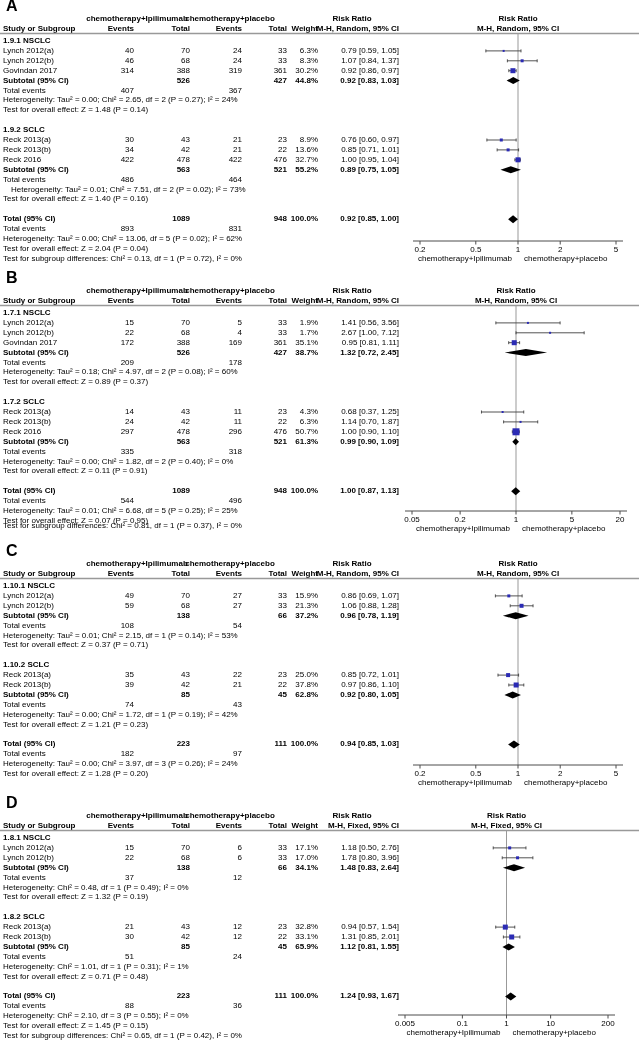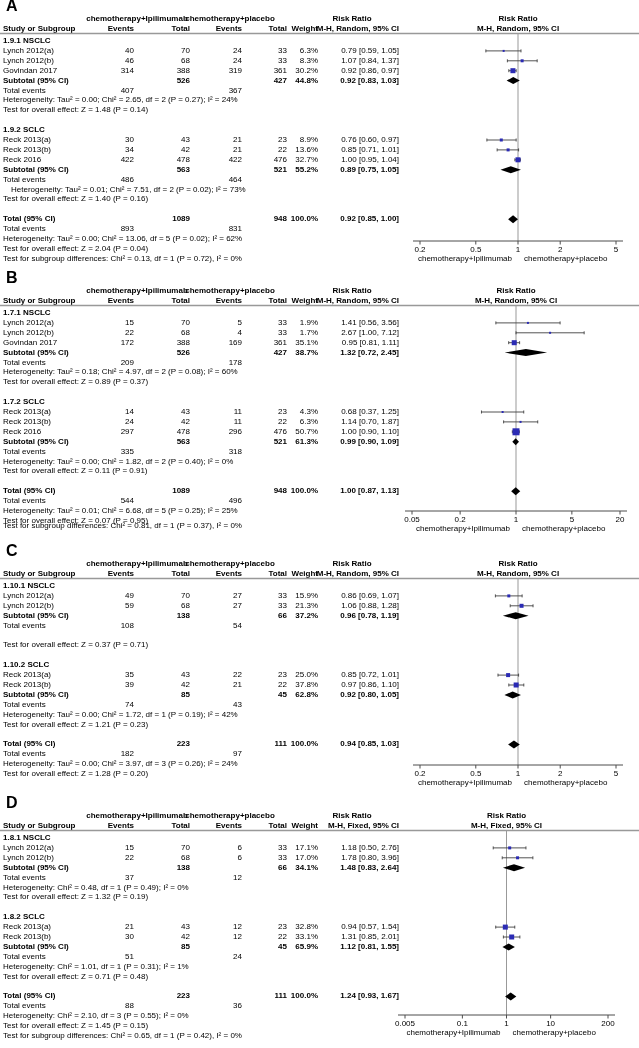--- a/index.html
+++ b/index.html
@@ -415,20 +415,23 @@
         <span class="c-t1">138</span>
         <span class="c-t2">66</span>
         <span class="c-w">37.2%</span>
         <span class="c-ci">0.96 [0.78, 1.19]</span>
       </div>
       <div class="row" style="top: 75.6px;">
         <span class="lab">Total events</span>
         <span class="c-e1">108</span>
         <span class="c-e2">54</span>
       </div>
+      <div class="row" style="top: 85.5px;">
+        <span class="lab">Heterogeneity: Tau² = 0.01; Chi² = 2.15, df = 1 (P = 0.14); I² = 53%</span>
+      </div>
       <div class="row" style="top: 95.4px;">
         <span class="lab">Test for overall effect: Z = 0.37 (P = 0.71)</span>
       </div>
       <div class="row b" style="top: 115.2px;">
         <span class="lab">1.10.2 SCLC</span>
       </div>
       <div class="row" style="top: 125.1px;">
         <span class="lab">Reck 2013(a)</span>
         <span class="c-e1">35</span>
         <span class="c-t1">43</span>

